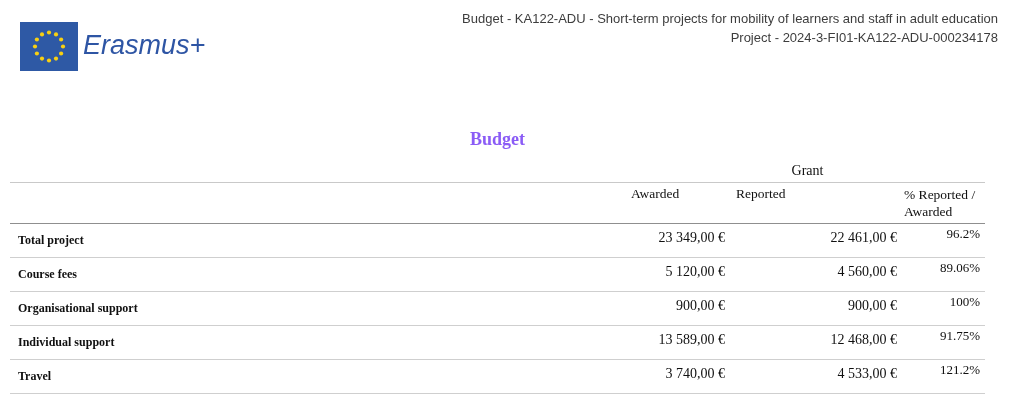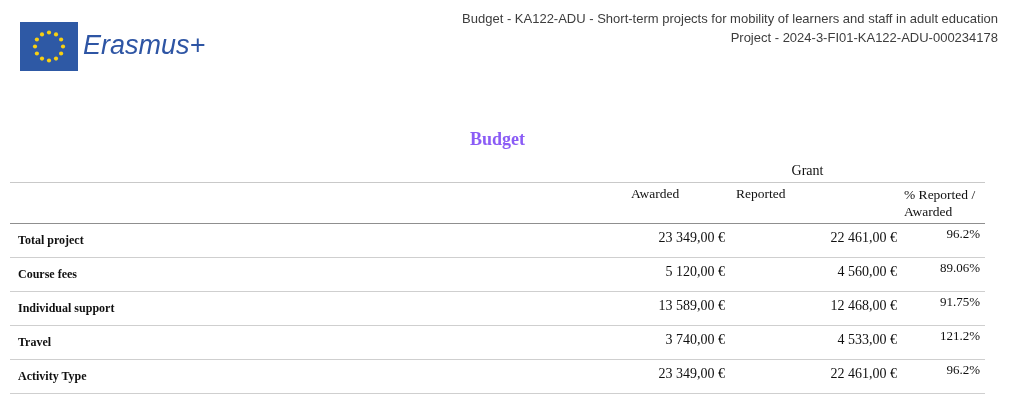--- a/index.html
+++ b/index.html
@@ -187,20 +187,26 @@
       <td class="reported">22 461,00 €</td>
       <td class="pct">96.2%</td>
     </tr>
     <tr class="data-row">
       <td class="label">Course fees</td>
       <td class="awarded">5 120,00 €</td>
       <td class="reported">4 560,00 €</td>
       <td class="pct">89.06%</td>
     </tr>
     <tr class="data-row">
+      <td class="label">Organisational support</td>
+      <td class="awarded">900,00 €</td>
+      <td class="reported">900,00 €</td>
+      <td class="pct">100%</td>
+    </tr>
+    <tr class="data-row">
       <td class="label">Individual support</td>
       <td class="awarded">13 589,00 €</td>
       <td class="reported">12 468,00 €</td>
       <td class="pct">91.75%</td>
     </tr>
     <tr class="data-row">
       <td class="label">Travel</td>
       <td class="awarded">3 740,00 €</td>
       <td class="reported">4 533,00 €</td>
       <td class="pct">121.2%</td>

